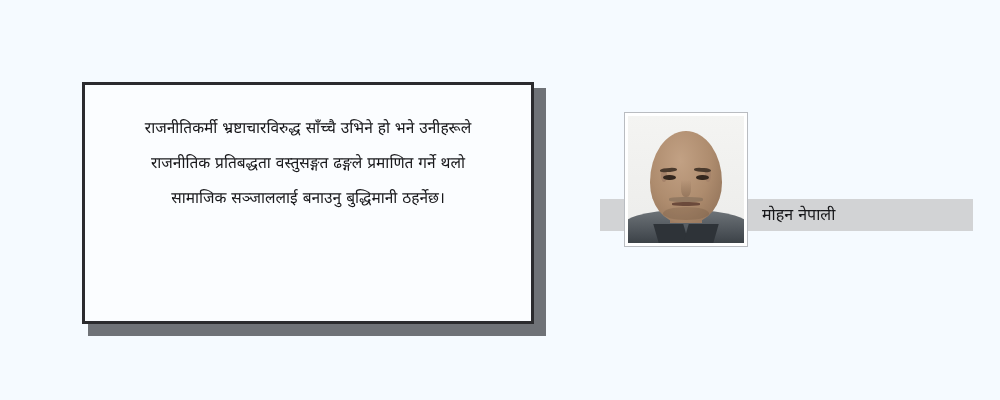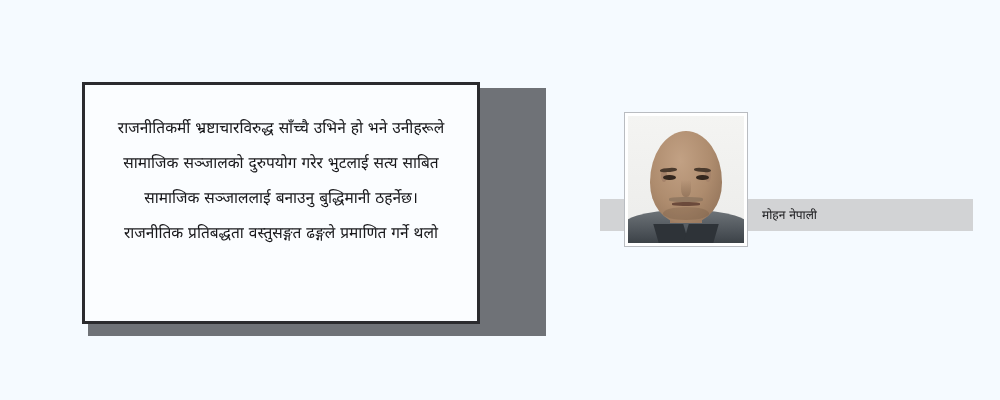--- a/index.html
+++ b/index.html
@@ -23,21 +23,21 @@
     top: 88px;
     width: 458px;
     height: 248px;
     background: #6f7277;
     z-index: 1;
   }
   #quote-card {
     position: absolute;
     left: 82px;
     top: 82px;
-    width: 398px;
+    width: 452px;
     height: 242px;
     background: #fbfdff;
     border: 3px solid #2b2b2e;
     box-sizing: border-box;
     z-index: 2;
   }
   #quote-text {
     position: absolute;
     left: 0;
     top: 0;
@@ -217,37 +217,36 @@
   }
 
   #caption-name {
     position: absolute;
     left: 762px;
     top: 199px;
     width: 200px;
     height: 32px;
     line-height: 32px;
     font-family: "DejaVu Sans", "Liberation Sans", sans-serif;
-    font-size: 12px;
+    font-size: 16px;
     color: #17171a;
     white-space: nowrap;
     z-index: 4;
   }
 </style>
 </head>
 <body>
 
 <div id="quote-card-shadow"></div>
 
 <div id="quote-card">
   <div id="quote-text">
     <span class="quote-line">राजनीतिकर्मी भ्रष्टाचारविरुद्ध साँच्चै उभिने हो भने उनीहरूले</span>
-    <span class="quote-line">सामाजिक सञ्जालको दुरुपयोग गरेर भुटलाई सत्य साबित</span>
+    <span class="quote-line">राजनीतिक प्रतिबद्धता वस्तुसङ्गत ढङ्गले प्रमाणित गर्ने थलो</span>
     <span class="quote-line">सामाजिक सञ्जाललाई बनाउनु बुद्धिमानी ठहर्नेछ।</span>
-    <span class="quote-line">राजनीतिक प्रतिबद्धता वस्तुसङ्गत ढङ्गले प्रमाणित गर्ने थलो</span>
   </div>
 </div>
 
 <div id="caption-bar"></div>
 
 <div id="portrait-frame">
   <div id="portrait-photo">
     <div class="photo-bg"></div>
     <div class="shoulders"></div>
     <div class="collar-left"></div>

